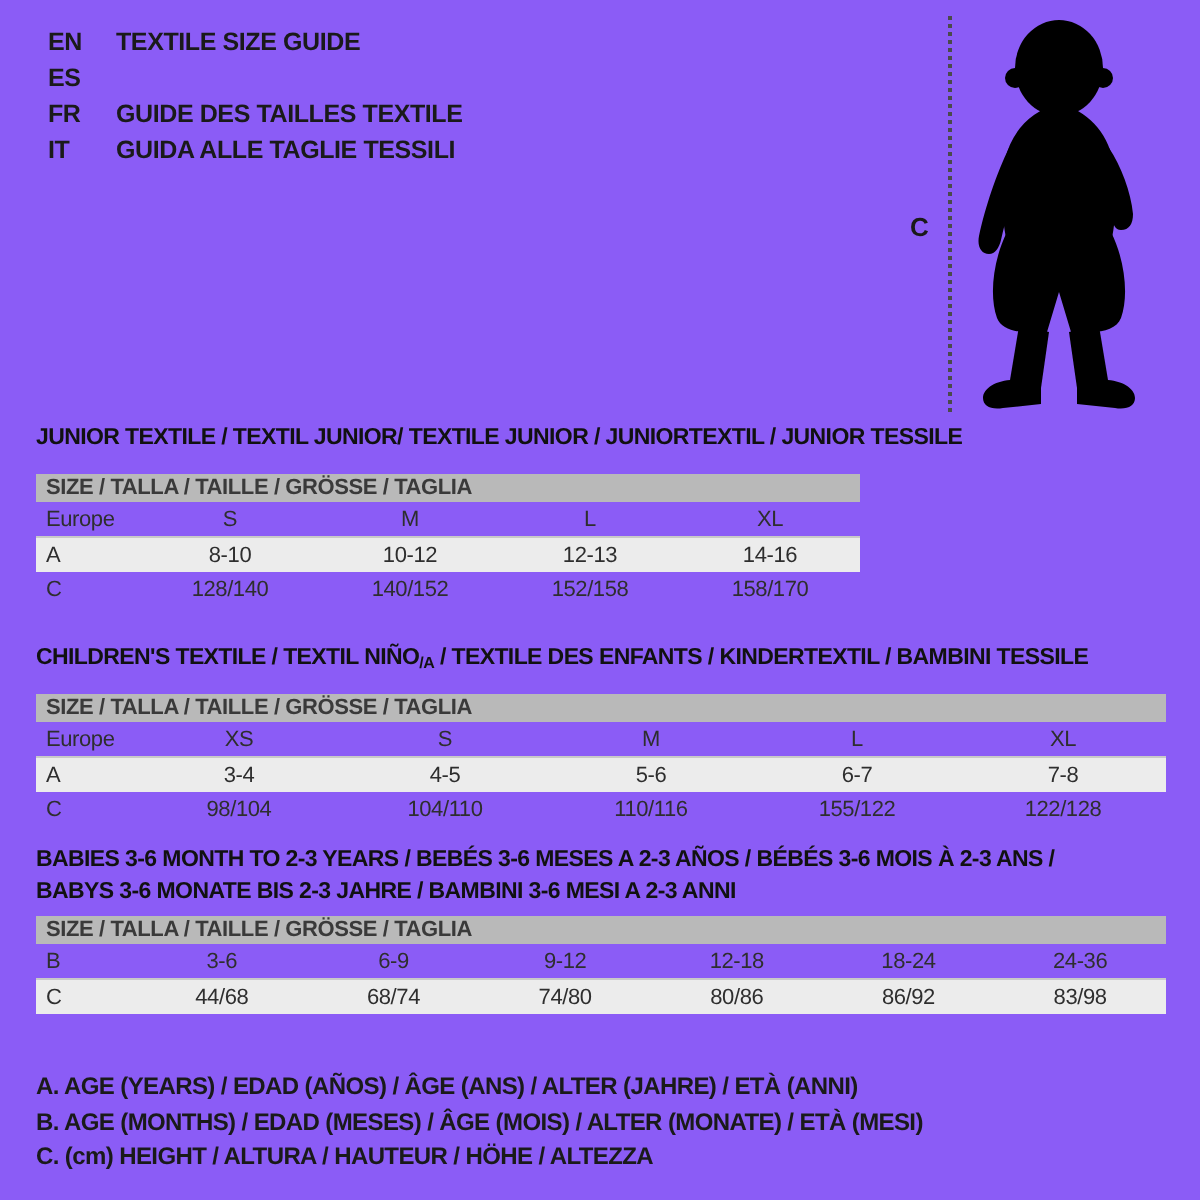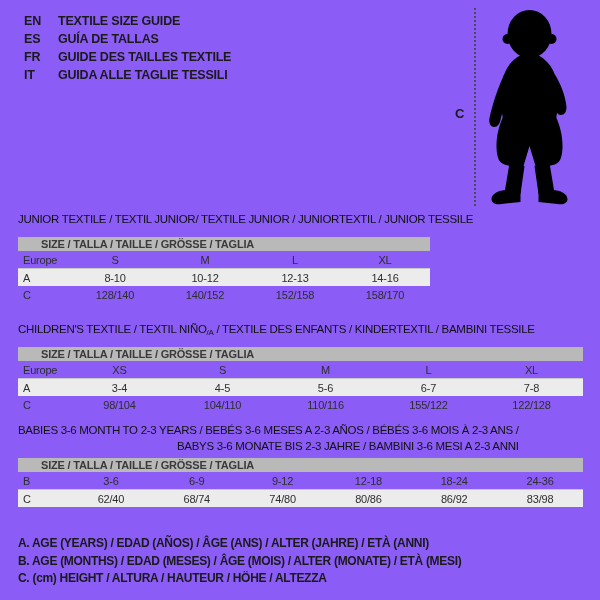--- a/index.html
+++ b/index.html
@@ -25,35 +25,35 @@
   }
   .measure-label {
     position: absolute; left: 455px; top: 106px;
     font-size: 13px; font-weight: bold;
   }
   .silhouette { position: absolute; left: 487px; top: 8px; width: 101px; height: 200px; }
 
   
   .tbl-title {
     position: absolute; left: 18px;
-    font-size: 11.5px; font-weight: normal; letter-spacing: -0.3px;
-    color: #111111; white-space: nowrap; line-height: 16px; text-align: right;
+    font-size: 11.5px; font-weight: bold; letter-spacing: -0.3px;
+    color: #111111; white-space: nowrap; line-height: 16px;
   }
   .tbl-title sub { font-size: 8px; vertical-align: -2px; }
 
   
   table.size-grid {
     position: absolute; left: 18px;
     border-collapse: collapse; table-layout: fixed;
     font-size: 11px; color: #2e2e2e; letter-spacing: -0.2px;
   }
   table.size-grid td { padding: 0; height: 17px; text-align: center; white-space: nowrap; overflow: hidden; }
   table.size-grid tr.bar td {
     background: #b9b9b9; height: 14px;
-    text-align: left; padding-left: 23px;
+    text-align: left; padding-left: 5px;
     font-weight: bold; color: #3a3a3a; font-size: 11px;
   }
   table.size-grid td.rowlabel { text-align: left; padding-left: 5px; }
   table.size-grid tr.rule td { border-bottom: 1px solid #c9c9c9; }
   table.size-grid tr.stripe td { background: #ececec; }
 
   
   .notes { position: absolute; left: 18px; top: 535px; }
   .note-line { font-size: 12px; font-weight: bold; letter-spacing: -0.3px; line-height: 17.5px; white-space: nowrap; }
 </style>
@@ -62,21 +62,20 @@
 
 <div class="canvas">
 
   <div class="lang-list">
     <div class="lang-row">
       <span class="lang-code">EN</span>
       <span class="lang-label">TEXTILE SIZE GUIDE</span>
     </div>
     <div class="lang-row">
       <span class="lang-code">ES</span>
-      <span class="lang-label">GUÍA DE TALLAS</span>
     </div>
     <div class="lang-row">
       <span class="lang-code">FR</span>
       <span class="lang-label">GUIDE DES TAILLES TEXTILE</span>
     </div>
     <div class="lang-row">
       <span class="lang-code">IT</span>
       <span class="lang-label">GUIDA ALLE TAGLIE TESSILI</span>
     </div>
   </div>
@@ -201,21 +200,21 @@
       <td class="rowlabel">B</td>
       <td>3-6</td>
       <td>6-9</td>
       <td>9-12</td>
       <td>12-18</td>
       <td>18-24</td>
       <td>24-36</td>
     </tr>
     <tr class="stripe">
       <td class="rowlabel">C</td>
-      <td>62/40</td>
+      <td>44/68</td>
       <td>68/74</td>
       <td>74/80</td>
       <td>80/86</td>
       <td>86/92</td>
       <td>83/98</td>
     </tr>
   </tbody>
     </table>
 
   <div class="notes">

